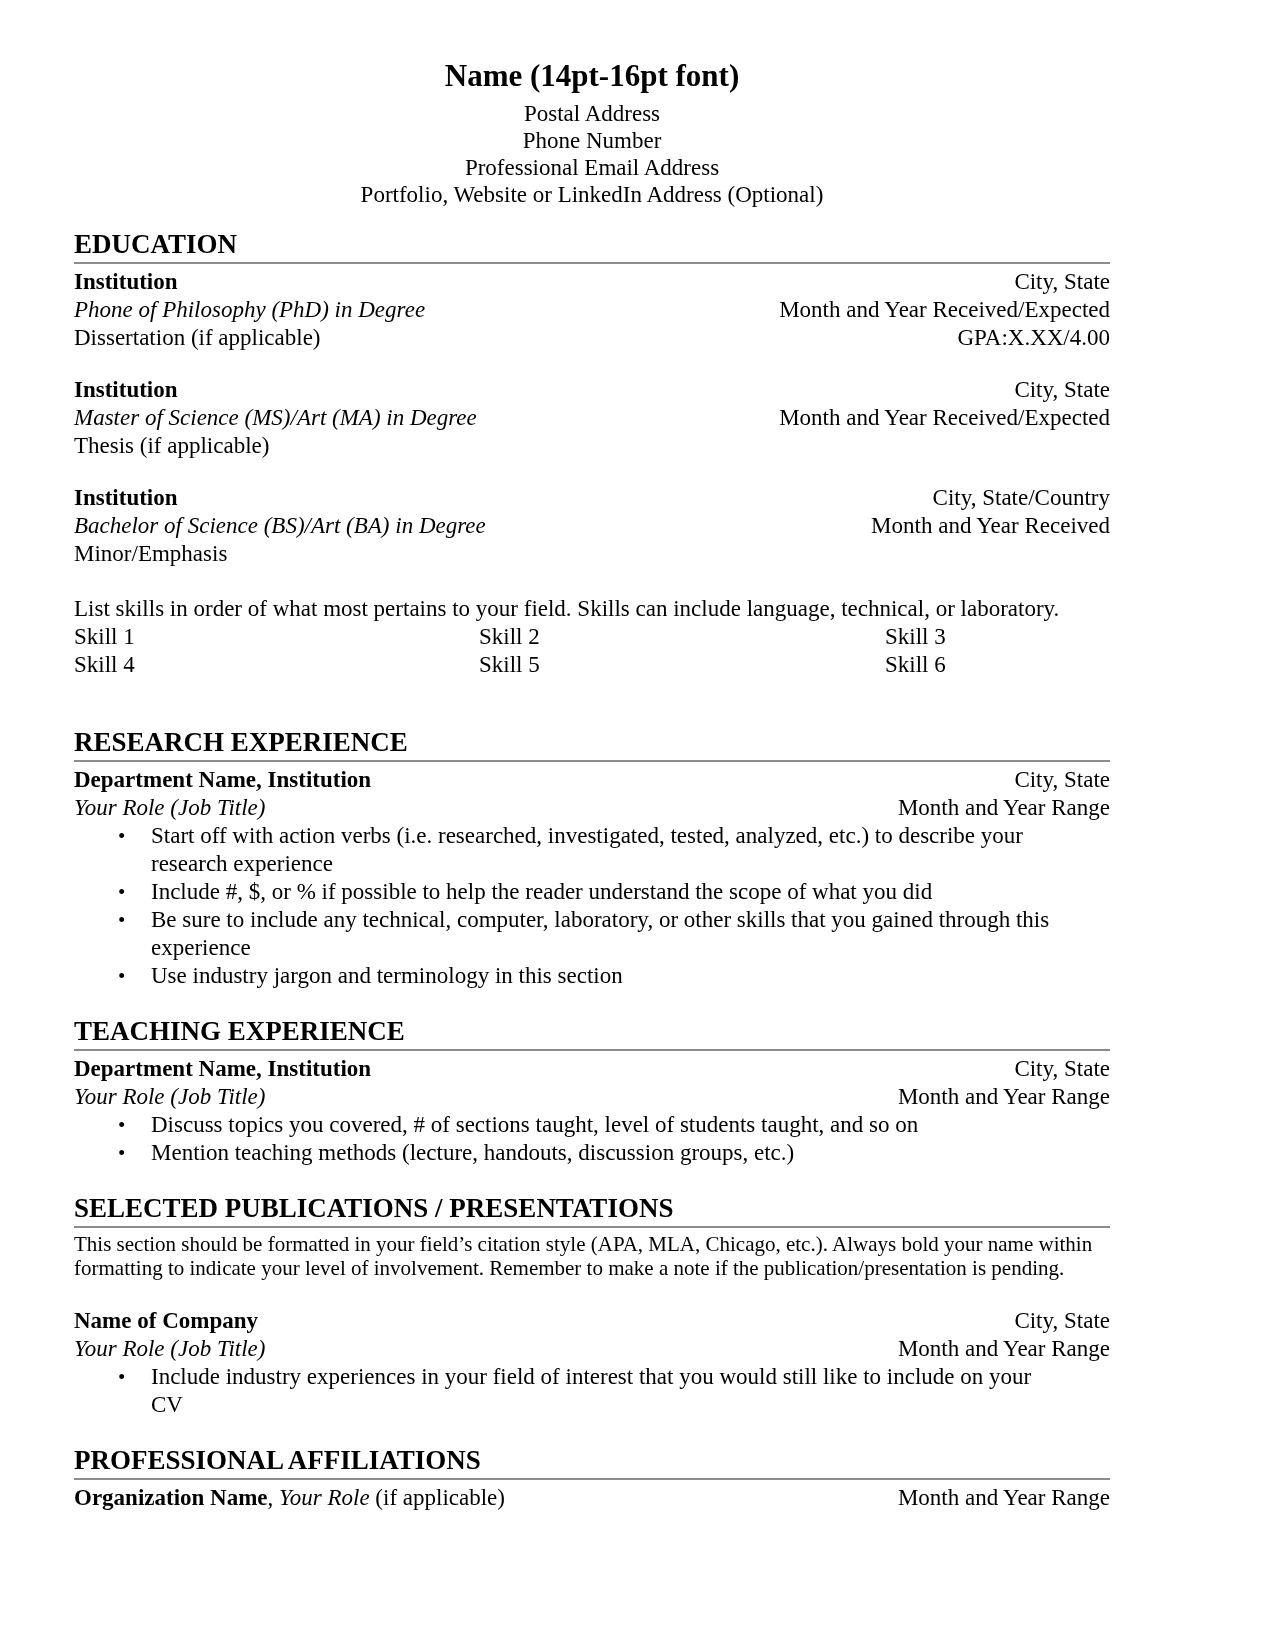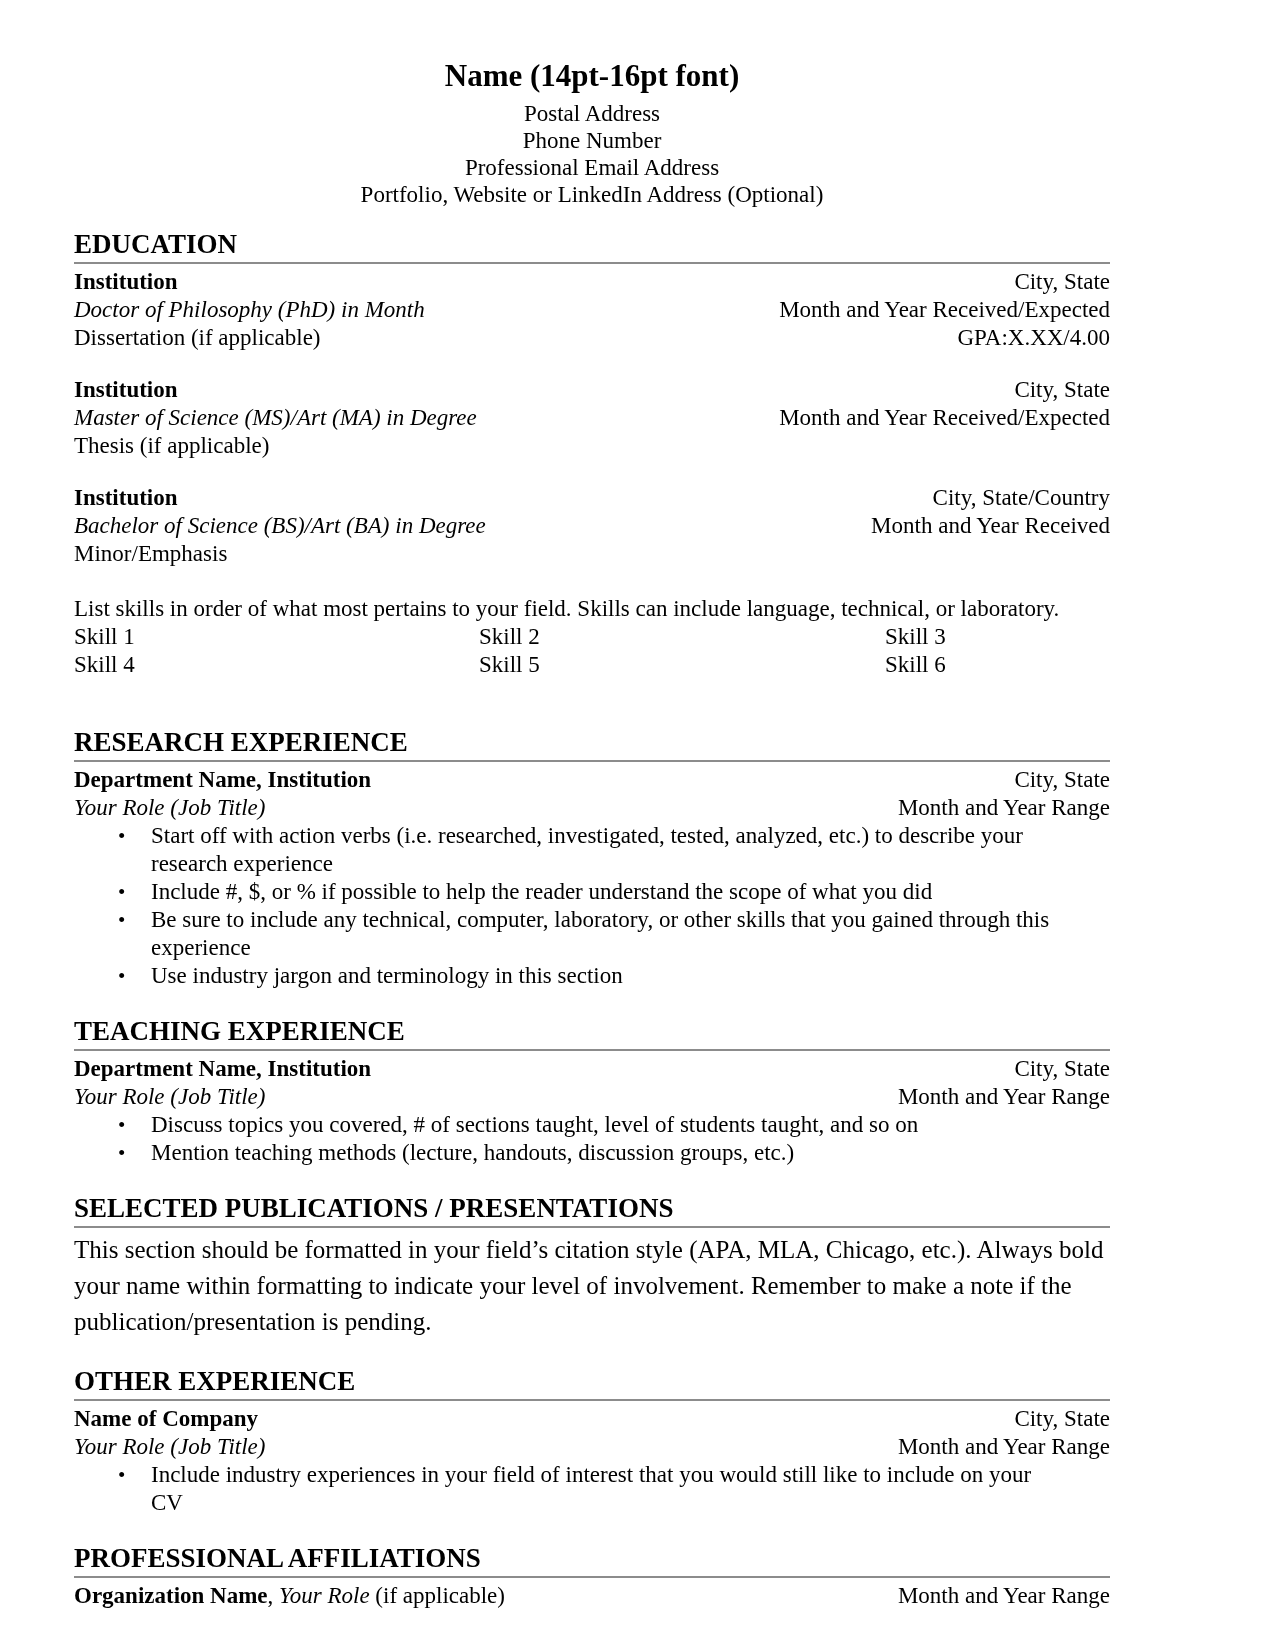--- a/index.html
+++ b/index.html
@@ -10,21 +10,21 @@
     font-family: "Liberation Serif", "DejaVu Serif", serif;
     color: #000000;
     position: relative;
   }
   .page {
     width: 1185px;
     height: 1650px;
     padding: 56px 75px 0 74px;
     overflow: hidden;
   }
-  .body-text { font-size: 25px; line-height: 36px; }
+  .body-text { font-size: 21px; line-height: 24px; }
 
   
   .cv-header { text-align: center; }
   .cv-name {
     font-size: 31px;
     font-weight: bold;
     line-height: 40px;
     margin-bottom: 4px;
   }
   .contact-line { font-size: 23px; line-height: 27px; }
@@ -104,21 +104,21 @@
 
   <div class="section first">
     <div class="section-heading">EDUCATION</div>
 
     <div class="entry">
       <div class="row">
         <span class="left bold">Institution</span>
         <span class="right">City, State</span>
       </div>
       <div class="row">
-        <span class="left italic">Doctor of Philosophy (PhD) in Month</span>
+        <span class="left italic">Phone of Philosophy (PhD) in Degree</span>
         <span class="right">Month and Year Received/Expected</span>
       </div>
       <div class="row">
         <span class="left">Dissertation (if applicable)</span>
         <span class="right">GPA:X.XX/4.00</span>
       </div>
     </div>
 
     <div class="entry">
       <div class="row">
@@ -206,21 +206,20 @@
       </div>
     </div>
   </div>
 
   <div class="section">
     <div class="section-heading">SELECTED PUBLICATIONS / PRESENTATIONS</div>
     <div class="body-text">This section should be formatted in your field’s citation style (APA, MLA, Chicago, etc.). Always bold your name within formatting to indicate your level of involvement. Remember to make a note if the publication/presentation is pending.</div>
   </div>
 
   <div class="section">
-    <div class="section-heading">OTHER EXPERIENCE</div>
     <div class="row">
       <span class="left bold">Name of Company</span>
       <span class="right">City, State</span>
     </div>
     <div class="row">
       <span class="left italic">Your Role (Job Title)</span>
       <span class="right">Month and Year Range</span>
     </div>
     <div class="bullet-list">
       <div class="bullet-item">

